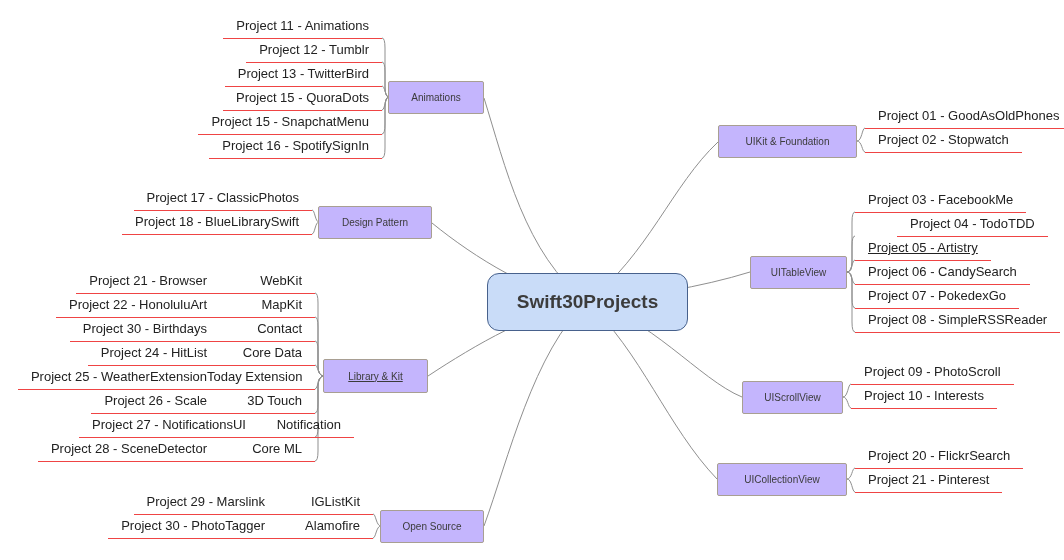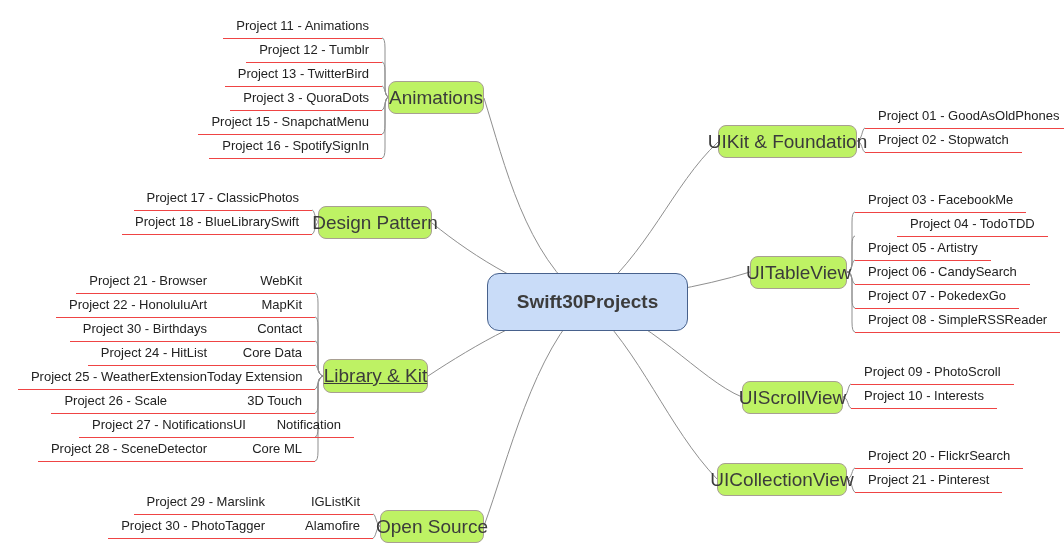--- a/index.html
+++ b/index.html
@@ -19,22 +19,22 @@
     border-bottom:1px solid #ef4444;
     white-space:nowrap; text-align:center;
   }
   .leaf.two { display:flex; align-items:flex-end; }
   .leaf.two .kit { display:inline-block; width:95px; text-align:right; }
   .leaf.two .proj { text-align:right; }
 
   .node {
     position:absolute; z-index:2;
     display:flex; align-items:center; justify-content:center;
-    background:#bef264; border:1px solid #a89f92; border-radius:8px;
-    font-size:19px; color:#3b3b3b; white-space:nowrap;
+    background:#c4b5fd; border:1px solid #a89f92; border-radius:2px;
+    font-size:10px; color:#3b3b3b; white-space:nowrap;
     box-sizing:border-box;
   }
   .node.center {
     background:#c9dcf8; border:1.5px solid #47618c; border-radius:12px;
     font-size:19px; font-weight:bold; color:#3c3c3c;
   }
 </style>
 </head>
 <body>
 
@@ -89,21 +89,21 @@
     <path d="M 855,468 C 852,468 852,479 847,479"></path>
     <path d="M 855,492 C 852,492 852,479 847,479"></path>
   </svg>
 
   <div class="node center" style="left:487px; top:273px; width:201px; height:58px;">Swift30Projects</div>
 
   <div class="node" style="left:388px; top:81px; width:96px; height:33px;">Animations</div>
   <div class="leaf" style="right:682px; top:18px;">Project 11 - Animations</div>
   <div class="leaf" style="right:682px; top:42px;">Project 12 - Tumblr</div>
   <div class="leaf" style="right:682px; top:66px;">Project 13 - TwitterBird</div>
-  <div class="leaf" style="right:682px; top:90px;">Project 3 - QuoraDots</div>
+  <div class="leaf" style="right:682px; top:90px;">Project 15 - QuoraDots</div>
   <div class="leaf" style="right:682px; top:114px;">Project 15 - SnapchatMenu</div>
   <div class="leaf" style="right:682px; top:138px;">Project 16 - SpotifySignIn</div>
 
   <div class="node" style="left:318px; top:206px; width:114px; height:33px;">Design Pattern</div>
   <div class="leaf" style="right:752px; top:190px;">Project 17 - ClassicPhotos</div>
   <div class="leaf" style="right:752px; top:214px;">Project 18 - BlueLibrarySwift</div>
 
   <div class="node" style="left:323px; top:359px; width:105px; height:34px;text-decoration:underline;">Library &amp; Kit</div>
   <div class="leaf two" style="right:749px; top:273px;">
     <span class="proj">Project 21 - Browser</span>
@@ -118,21 +118,21 @@
     <span class="kit">Contact</span>
   </div>
   <div class="leaf two" style="right:749px; top:345px;">
     <span class="proj">Project 24 - HitList</span>
     <span class="kit">Core Data</span>
   </div>
   <div class="leaf two" style="right:749px; top:369px;">
     <span class="proj">Project 25 - WeatherExtension</span>
     <span class="kit">Today Extension</span>
   </div>
-  <div class="leaf two" style="right:749px; top:393px;gap:40px;">
+  <div class="leaf two" style="right:749px; top:393px;">
     <span class="proj">Project 26 - Scale</span>
     <span class="kit">3D Touch</span>
   </div>
   <div class="leaf two" style="right:710px; top:417px;justify-content:center;">
     <span class="proj">Project 27 - NotificationsUI</span>
     <span class="kit">Notification</span>
   </div>
   <div class="leaf two" style="right:749px; top:441px;">
     <span class="proj">Project 28 - SceneDetector</span>
     <span class="kit">Core ML</span>
@@ -148,21 +148,21 @@
     <span class="kit">Alamofire</span>
   </div>
 
   <div class="node" style="left:718px; top:125px; width:139px; height:33px;">UIKit &amp; Foundation</div>
   <div class="leaf" style="left:865px; top:108px;">Project 01 - GoodAsOldPhones</div>
   <div class="leaf" style="left:865px; top:132px;">Project 02 - Stopwatch</div>
 
   <div class="node" style="left:750px; top:256px; width:97px; height:33px;">UITableView</div>
   <div class="leaf" style="left:855px; top:192px;">Project 03 - FacebookMe</div>
   <div class="leaf" style="left:897px; top:216px;">Project 04 - TodoTDD</div>
-  <div class="leaf" style="left:855px; top:240px;">Project 05 - Artistry</div>
+  <div class="leaf" style="left:855px; top:240px;text-decoration:underline;">Project 05 - Artistry</div>
   <div class="leaf" style="left:855px; top:264px;">Project 06 - CandySearch</div>
   <div class="leaf" style="left:855px; top:288px;">Project 07 - PokedexGo</div>
   <div class="leaf" style="left:855px; top:312px;">Project 08 - SimpleRSSReader</div>
 
   <div class="node" style="left:742px; top:381px; width:101px; height:33px;">UIScrollView</div>
   <div class="leaf" style="left:851px; top:364px;">Project 09 - PhotoScroll</div>
   <div class="leaf" style="left:851px; top:388px;">Project 10 - Interests</div>
 
   <div class="node" style="left:717px; top:463px; width:130px; height:33px;">UICollectionView</div>
   <div class="leaf" style="left:855px; top:448px;">Project 20 - FlickrSearch</div>

